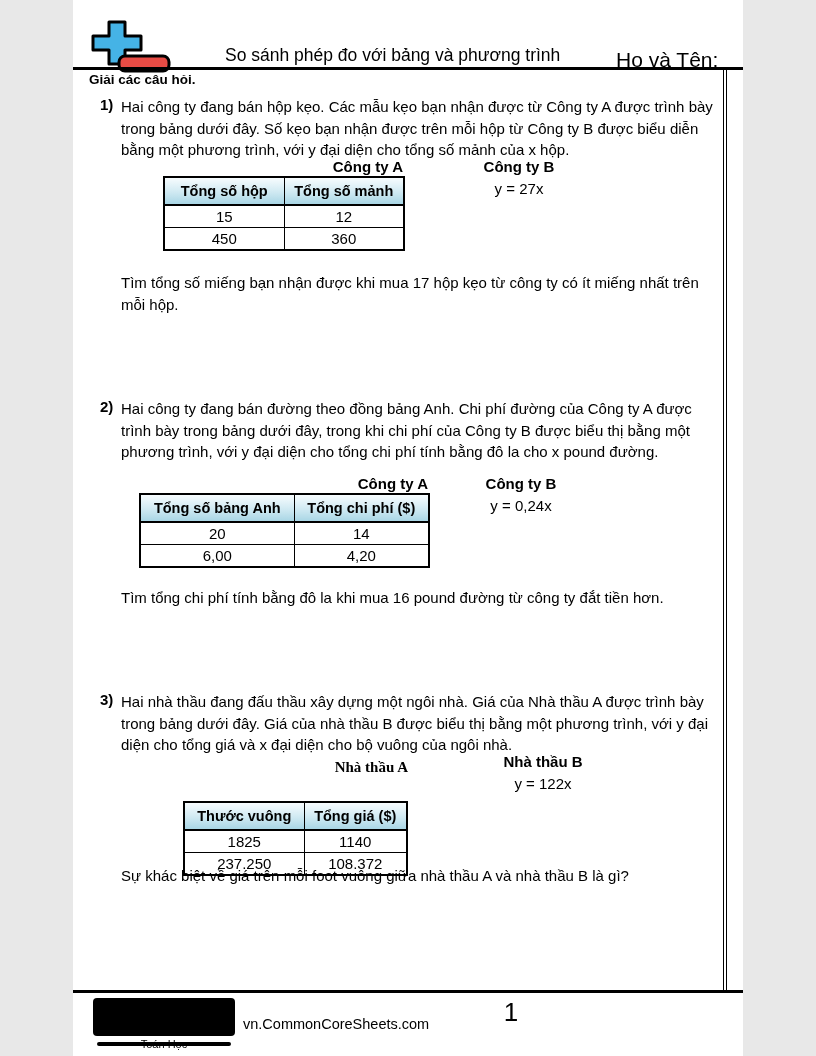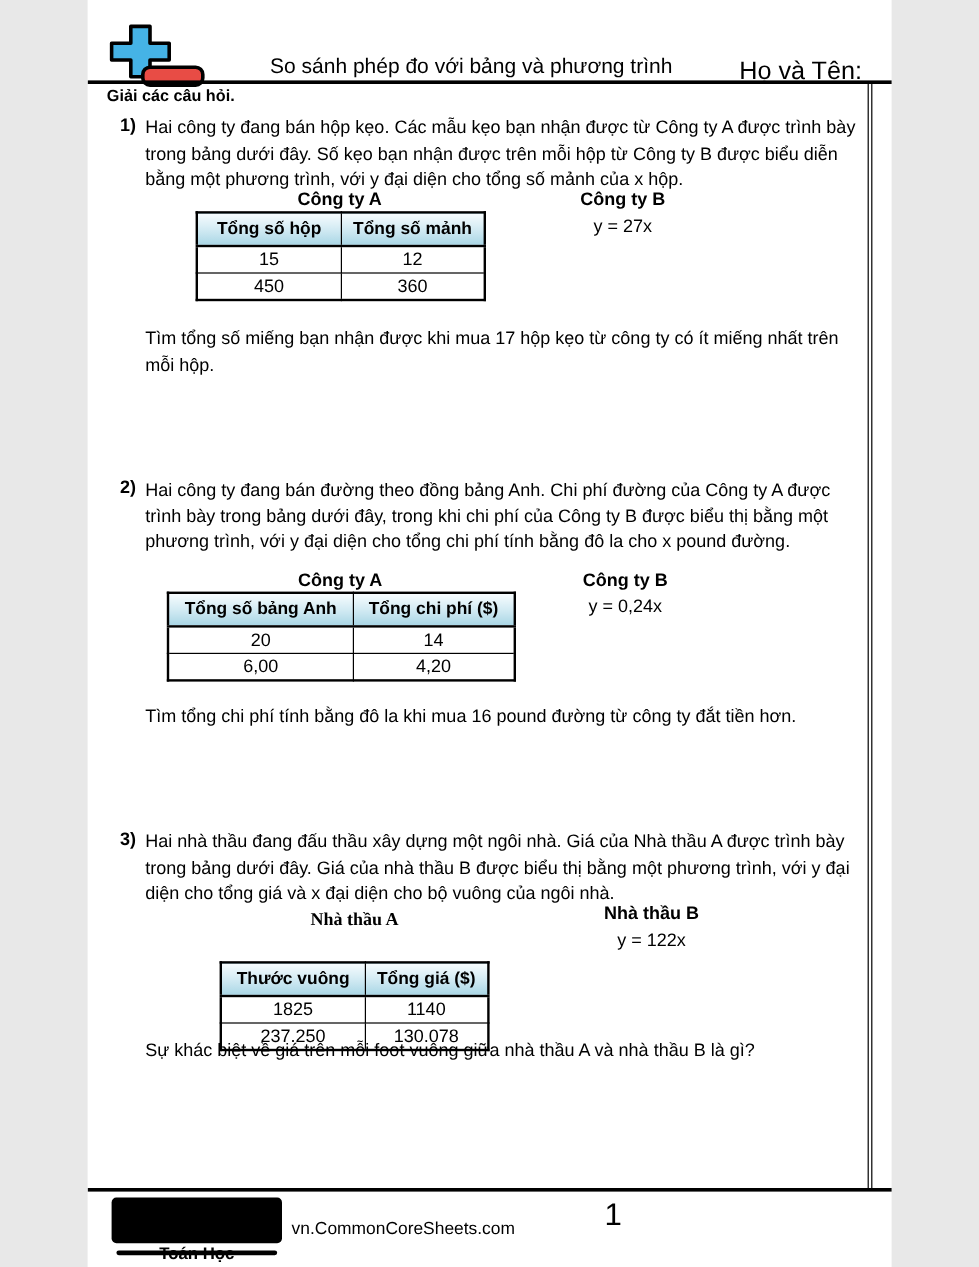--- a/index.html
+++ b/index.html
@@ -24,39 +24,39 @@
                    font-weight:bold; font-size:17px; word-spacing:7px;
                    text-decoration:underline; text-underline-offset:4px; }
   .answer-row { position:absolute; left:6px; font-size:13px; white-space:nowrap; }
   .answer-line { display:inline-block; width:112px; height:13px; margin-left:5px;
                  border-bottom:1.5px solid #000; }
 
   
   .problem { position:absolute; left:0; width:652px; }
   .p-num  { position:absolute; left:27px; top:0; font-size:15px; font-weight:bold; }
   .p-text { position:absolute; left:48px; top:0; width:594px; font-size:15px; line-height:21.5px; }
-  .table-title { position:absolute; font-size:15px; font-weight:bold; text-align:center; }
+  .table-title { position:absolute; font-size:15px; font-weight:bold; text-align:right; }
   .wtab { position:absolute; border-collapse:collapse; border:2.5px solid #000; table-layout:fixed; }
   .wtab th { border:1.5px solid #000; border-bottom:2.5px solid #000;
              background:linear-gradient(to bottom, #f7fcfe 0%, #cfe9f2 55%, #a9d6e5 100%);
              font-size:14.5px; font-weight:bold; height:26px; padding:0 4px; }
   .wtab td { border:1.5px solid #000; text-align:center; font-size:15px; height:21px; padding:0 8px; }
   .eq { position:absolute; text-align:center; font-size:15px; }
   .eq-title { font-weight:bold; }
   .eq-formula { margin-top:5px; }
   .q { position:absolute; left:48px; width:594px; font-size:15px; line-height:21.5px; }
 
   
   .footer-rule { position:absolute; left:0; top:990px; width:816px; height:2.5px; background:#000; }
   .badge-wrap { position:absolute; left:20px; top:998px; width:142px; height:38px;
                 background:#000; border-radius:4px; }
   .badge-pill { position:absolute; left:4px; top:4px; right:4px; bottom:4px; background:#fff;
                 border:2.5px solid #000; border-radius:16px;
                 display:flex; align-items:center; justify-content:center;
-                font-weight:bold; font-size:14px;margin-top:40px; }
+                font-weight:normal; font-size:11px;margin-top:40px; }
   .website { position:absolute; left:170px; top:1016px; font-size:14.5px; }
   .page-number { position:absolute; left:408px; top:997px; width:60px; text-align:center; font-size:26px; }
   .range { position:absolute; left:692px; top:1001px; font-size:12.5px; }
   .score-table { position:absolute; left:723px; top:996px; border-collapse:collapse; }
   .score-table td { width:23px; height:19px; border:1.5px solid #000; text-align:center; font-size:17px; }
 </style>
 </head>
 <body>
 
 <div class="page">
@@ -153,21 +153,21 @@
         <th>Tổng giá ($)</th>
       </tr>
         </thead>
       <tbody>
         <tr>
           <td>1825</td>
           <td>1140</td>
         </tr>
         <tr>
           <td>237.250</td>
-          <td>130.078</td>
+          <td>108.372</td>
         </tr>
       </tbody>
     </table>
     <div class="eq" style="left:410px; top:62px; width:120px;">
       <div class="eq-title">Nhà thầu B</div>
       <div class="eq-formula">y = 122x</div>
     </div>
     <div class="q" style="top:174px;">Sự khác biệt về giá trên mỗi foot vuông giữa nhà thầu A và nhà thầu B là gì?</div>
   </section>
 

